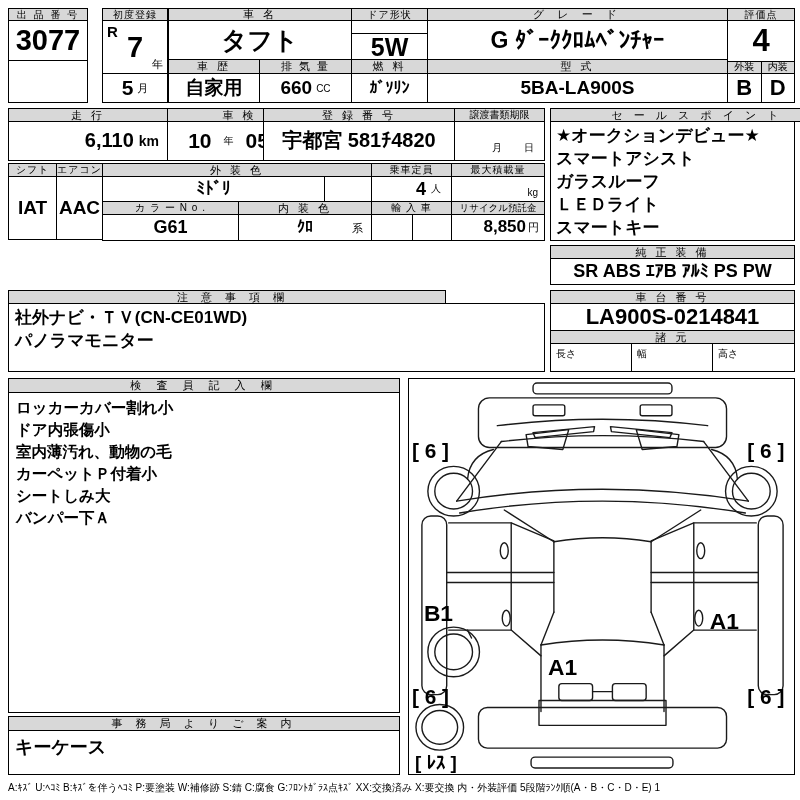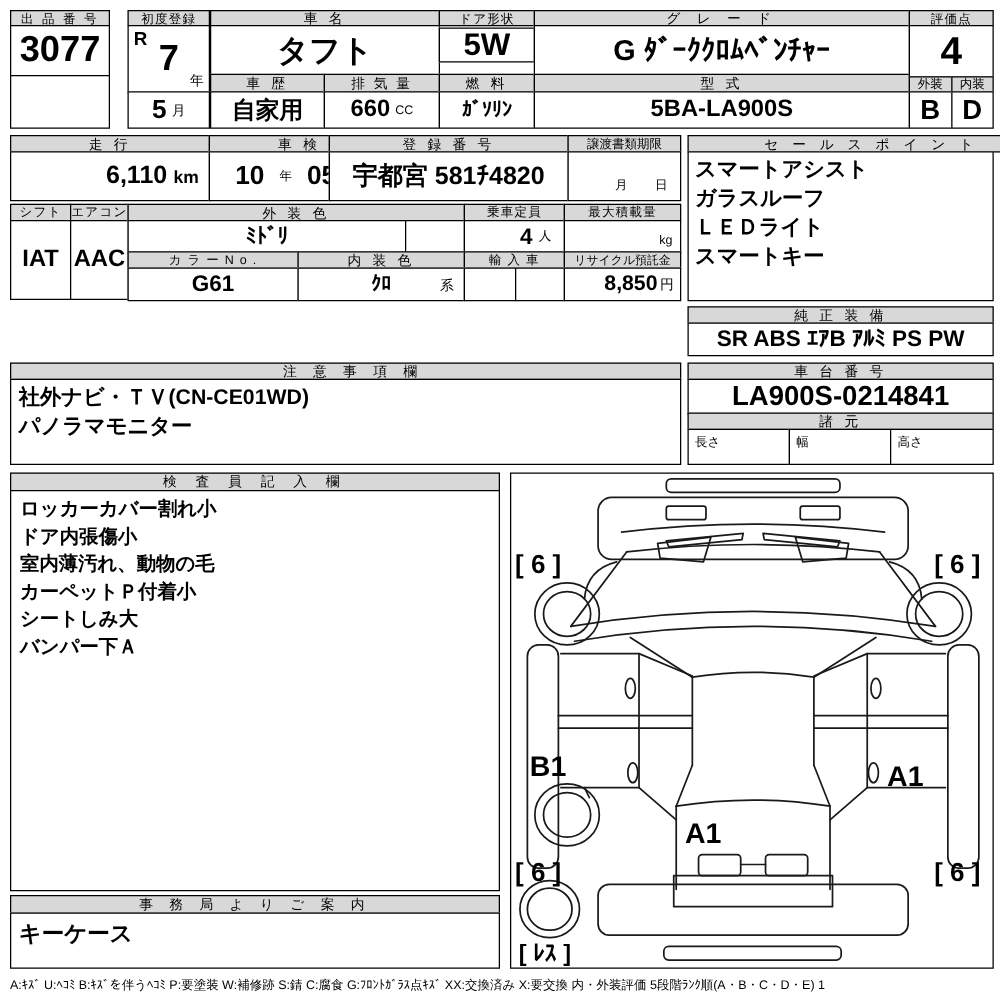--- a/index.html
+++ b/index.html
@@ -43,21 +43,21 @@
   <div class="c b" style="left:168px;top:19.5px;width:184px;height:41px;font-size:25px;">タフト</div>
   <div class="c h" style="left:168px;top:59px;width:92px;height:15px;">車 歴</div>
   <div class="c b" style="left:168px;top:73px;width:92px;height:30px;font-size:19px;">自家用</div>
   <div class="c h" style="left:259px;top:59px;width:93px;height:15px;letter-spacing:2px;">排 気 量</div>
   <div class="c" style="left:259px;top:73px;width:93px;height:30px;gap:4px;">
     <span class="b" style="font-size:19px;">660</span>
     <span style="font-size:10px;">CC</span>
   </div>
 
   <div class="c h h2" style="left:351px;top:8px;width:77px;height:13px;font-size:10px;">ドア形状</div>
-  <div class="c b" style="left:351px;top:22px;width:77px;height:28px;font-size:25px;">5W</div>
+  <div class="c b" style="left:351px;top:33px;width:77px;height:28px;font-size:25px;">5W</div>
   <div class="c h" style="left:351px;top:59px;width:77px;height:15px;">燃 料</div>
   <div class="c b" style="left:351px;top:73px;width:77px;height:30px;font-size:16px;">ｶﾞｿﾘﾝ</div>
 
   <div class="c h" style="left:427px;top:8px;width:301px;height:13px;letter-spacing:5px;">グ レ ー ド</div>
   <div class="c b" style="left:427px;top:19.5px;width:301px;height:41px;font-size:23px;">G ﾀﾞｰｸｸﾛﾑﾍﾞﾝﾁｬｰ</div>
   <div class="c h" style="left:427px;top:59px;width:301px;height:15px;">型 式</div>
   <div class="c b" style="left:427px;top:73px;width:301px;height:30px;font-size:19px;">5BA-LA900S</div>
 
   <div class="c h h2" style="left:727px;top:8px;width:68px;height:13px;font-size:10px;text-align:center;">評価点</div>
   <div class="c b" style="left:727px;top:19.5px;width:68px;height:42px;font-size:31px;">4</div>
@@ -81,20 +81,21 @@
   <div class="c h" style="left:263px;top:108px;width:192px;height:14px;">登 録 番 号</div>
   <div class="c b" style="left:263px;top:120.5px;width:192px;height:40px;font-size:20px;">宇都宮 581ﾁ4820</div>
   <div class="c h" style="left:454px;top:108px;width:91px;height:14px;letter-spacing:0;font-size:10px;">譲渡書類期限</div>
   <div class="c bot" style="left:454px;top:120.5px;width:91px;height:40px;justify-content:flex-end;padding:0 10px 5px 0;gap:22px;font-size:10px;">
     <span>月</span>
     <span>日</span>
   </div>
 
   <div class="c h" style="left:550px;top:108px;width:294px;height:14px;letter-spacing:4px;">セ ー ル ス ポ イ ン ト</div>
   <div class="c lines" style="left:550px;top:120.5px;width:245px;height:120px;padding:2px 5px;">
+    <div class="b" style="font-size:17px;line-height:23px;">★オークションデビュー★</div>
     <div class="b" style="font-size:17px;line-height:23px;">スマートアシスト</div>
     <div class="b" style="font-size:17px;line-height:23px;">ガラスルーフ</div>
     <div class="b" style="font-size:17px;line-height:23px;">ＬＥＤライト</div>
     <div class="b" style="font-size:17px;line-height:23px;">スマートキー</div>
   </div>
 
   <div class="c h" style="left:550px;top:245px;width:245px;height:14px;">純 正 装 備</div>
   <div class="c b" style="left:550px;top:257.5px;width:245px;height:27px;font-size:18px;">SR ABS ｴｱB ｱﾙﾐ PS PW</div>
 
   <div class="c h" style="left:550px;top:290px;width:245px;height:14px;">車 台 番 号</div>
@@ -131,21 +132,21 @@
     <span style="position:absolute;right:8px;bottom:4px;font-size:11px;">系</span>
   </div>
   <div class="c" style="left:371px;top:213.5px;width:42px;height:27px;"></div>
   <div class="c" style="left:412px;top:213.5px;width:40px;height:27px;"></div>
   <div class="c right" style="left:451px;top:213.5px;width:94px;height:27px;padding-right:5px;gap:2px;">
     <span class="b" style="font-size:17px;">8,850</span>
     <span style="font-size:11px;">円</span>
   </div>
 
 
-  <div class="c h" style="left:8px;top:290px;width:537px;height:14px;letter-spacing:5px;padding-left:12px;">注 意 事 項 欄</div>
+  <div class="c h" style="left:8px;top:290px;width:438px;height:14px;letter-spacing:5px;padding-left:12px;">注 意 事 項 欄</div>
   <div class="c lines" style="left:8px;top:302.5px;width:537px;height:69.5px;padding:2px 6px;">
     <div class="b" style="font-size:17px;line-height:23px;">社外ナビ・ＴＶ(CN-CE01WD)</div>
     <div class="b" style="font-size:17px;line-height:23px;">パノラマモニター</div>
   </div>
 
   <div class="c h" style="left:8px;top:378px;width:392px;height:15px;letter-spacing:6px;">検 査 員 記 入 欄</div>
   <div class="c lines" style="left:8px;top:391.5px;width:392px;height:321px;padding:4px 7px;">
     <div class="b" style="font-size:15.5px;line-height:22px;">ロッカーカバー割れ小</div>
     <div class="b" style="font-size:15.5px;line-height:22px;">ドア内張傷小</div>
     <div class="b" style="font-size:15.5px;line-height:22px;">室内薄汚れ、動物の毛</div>

